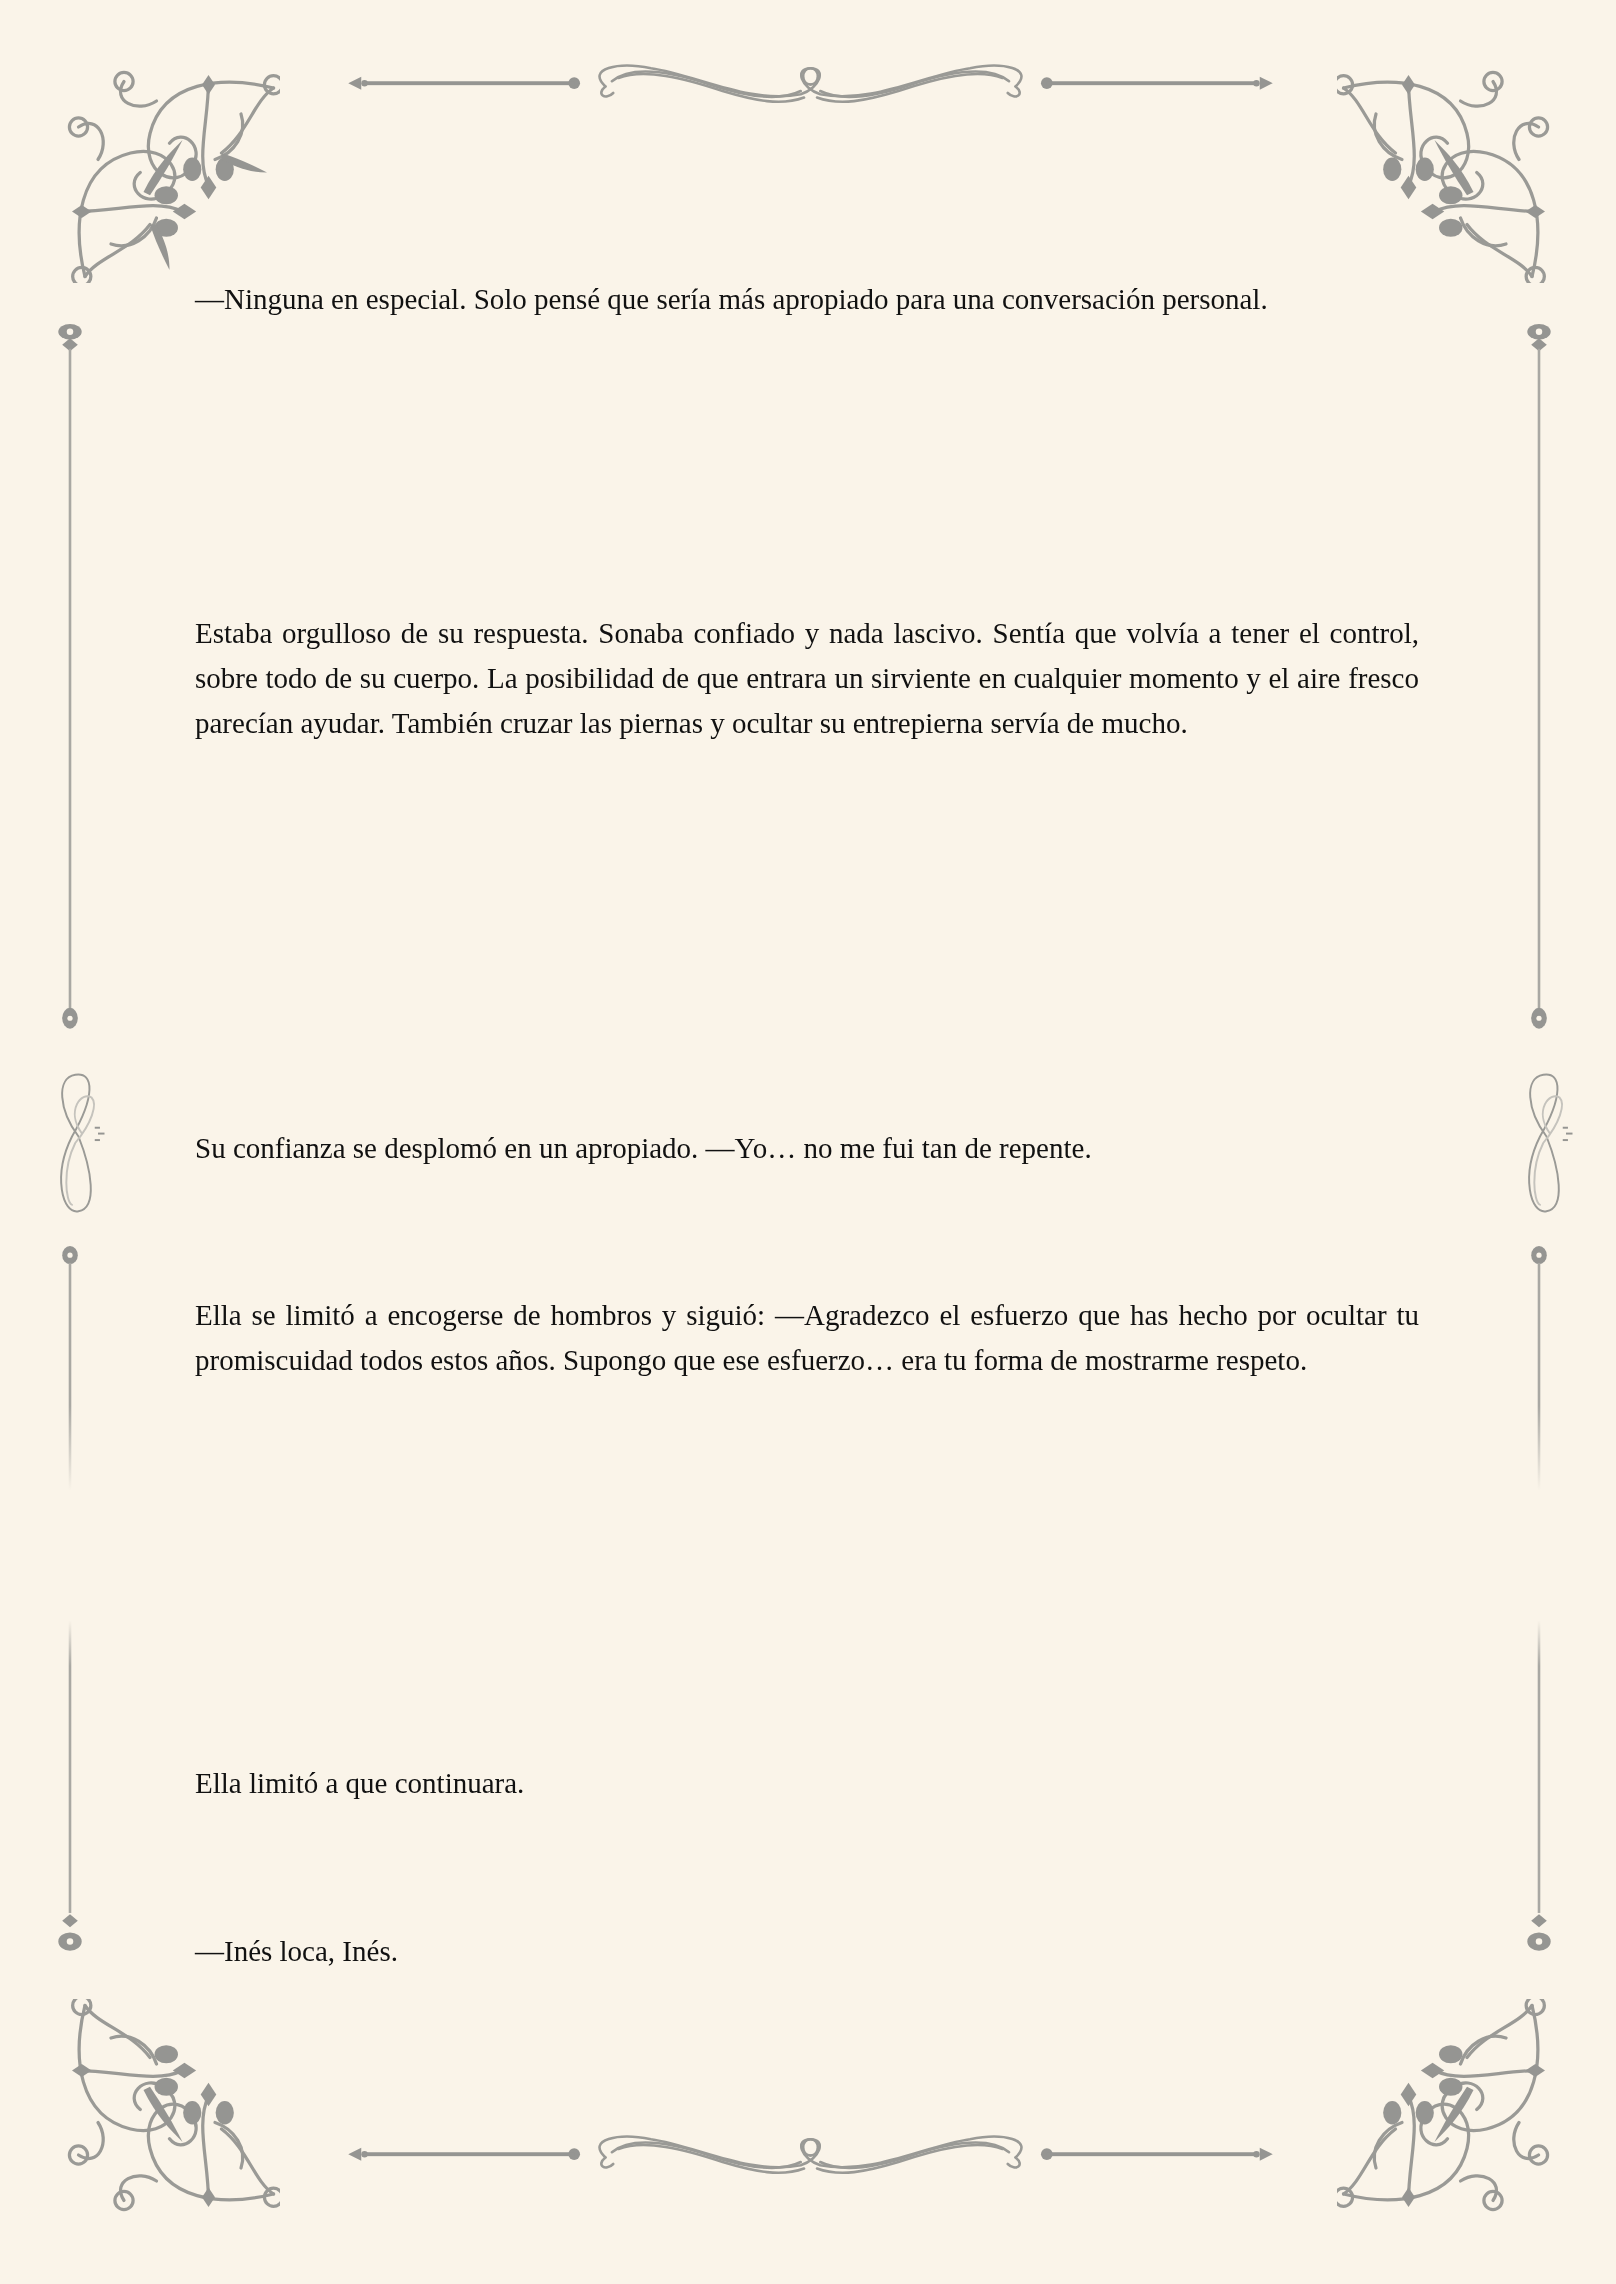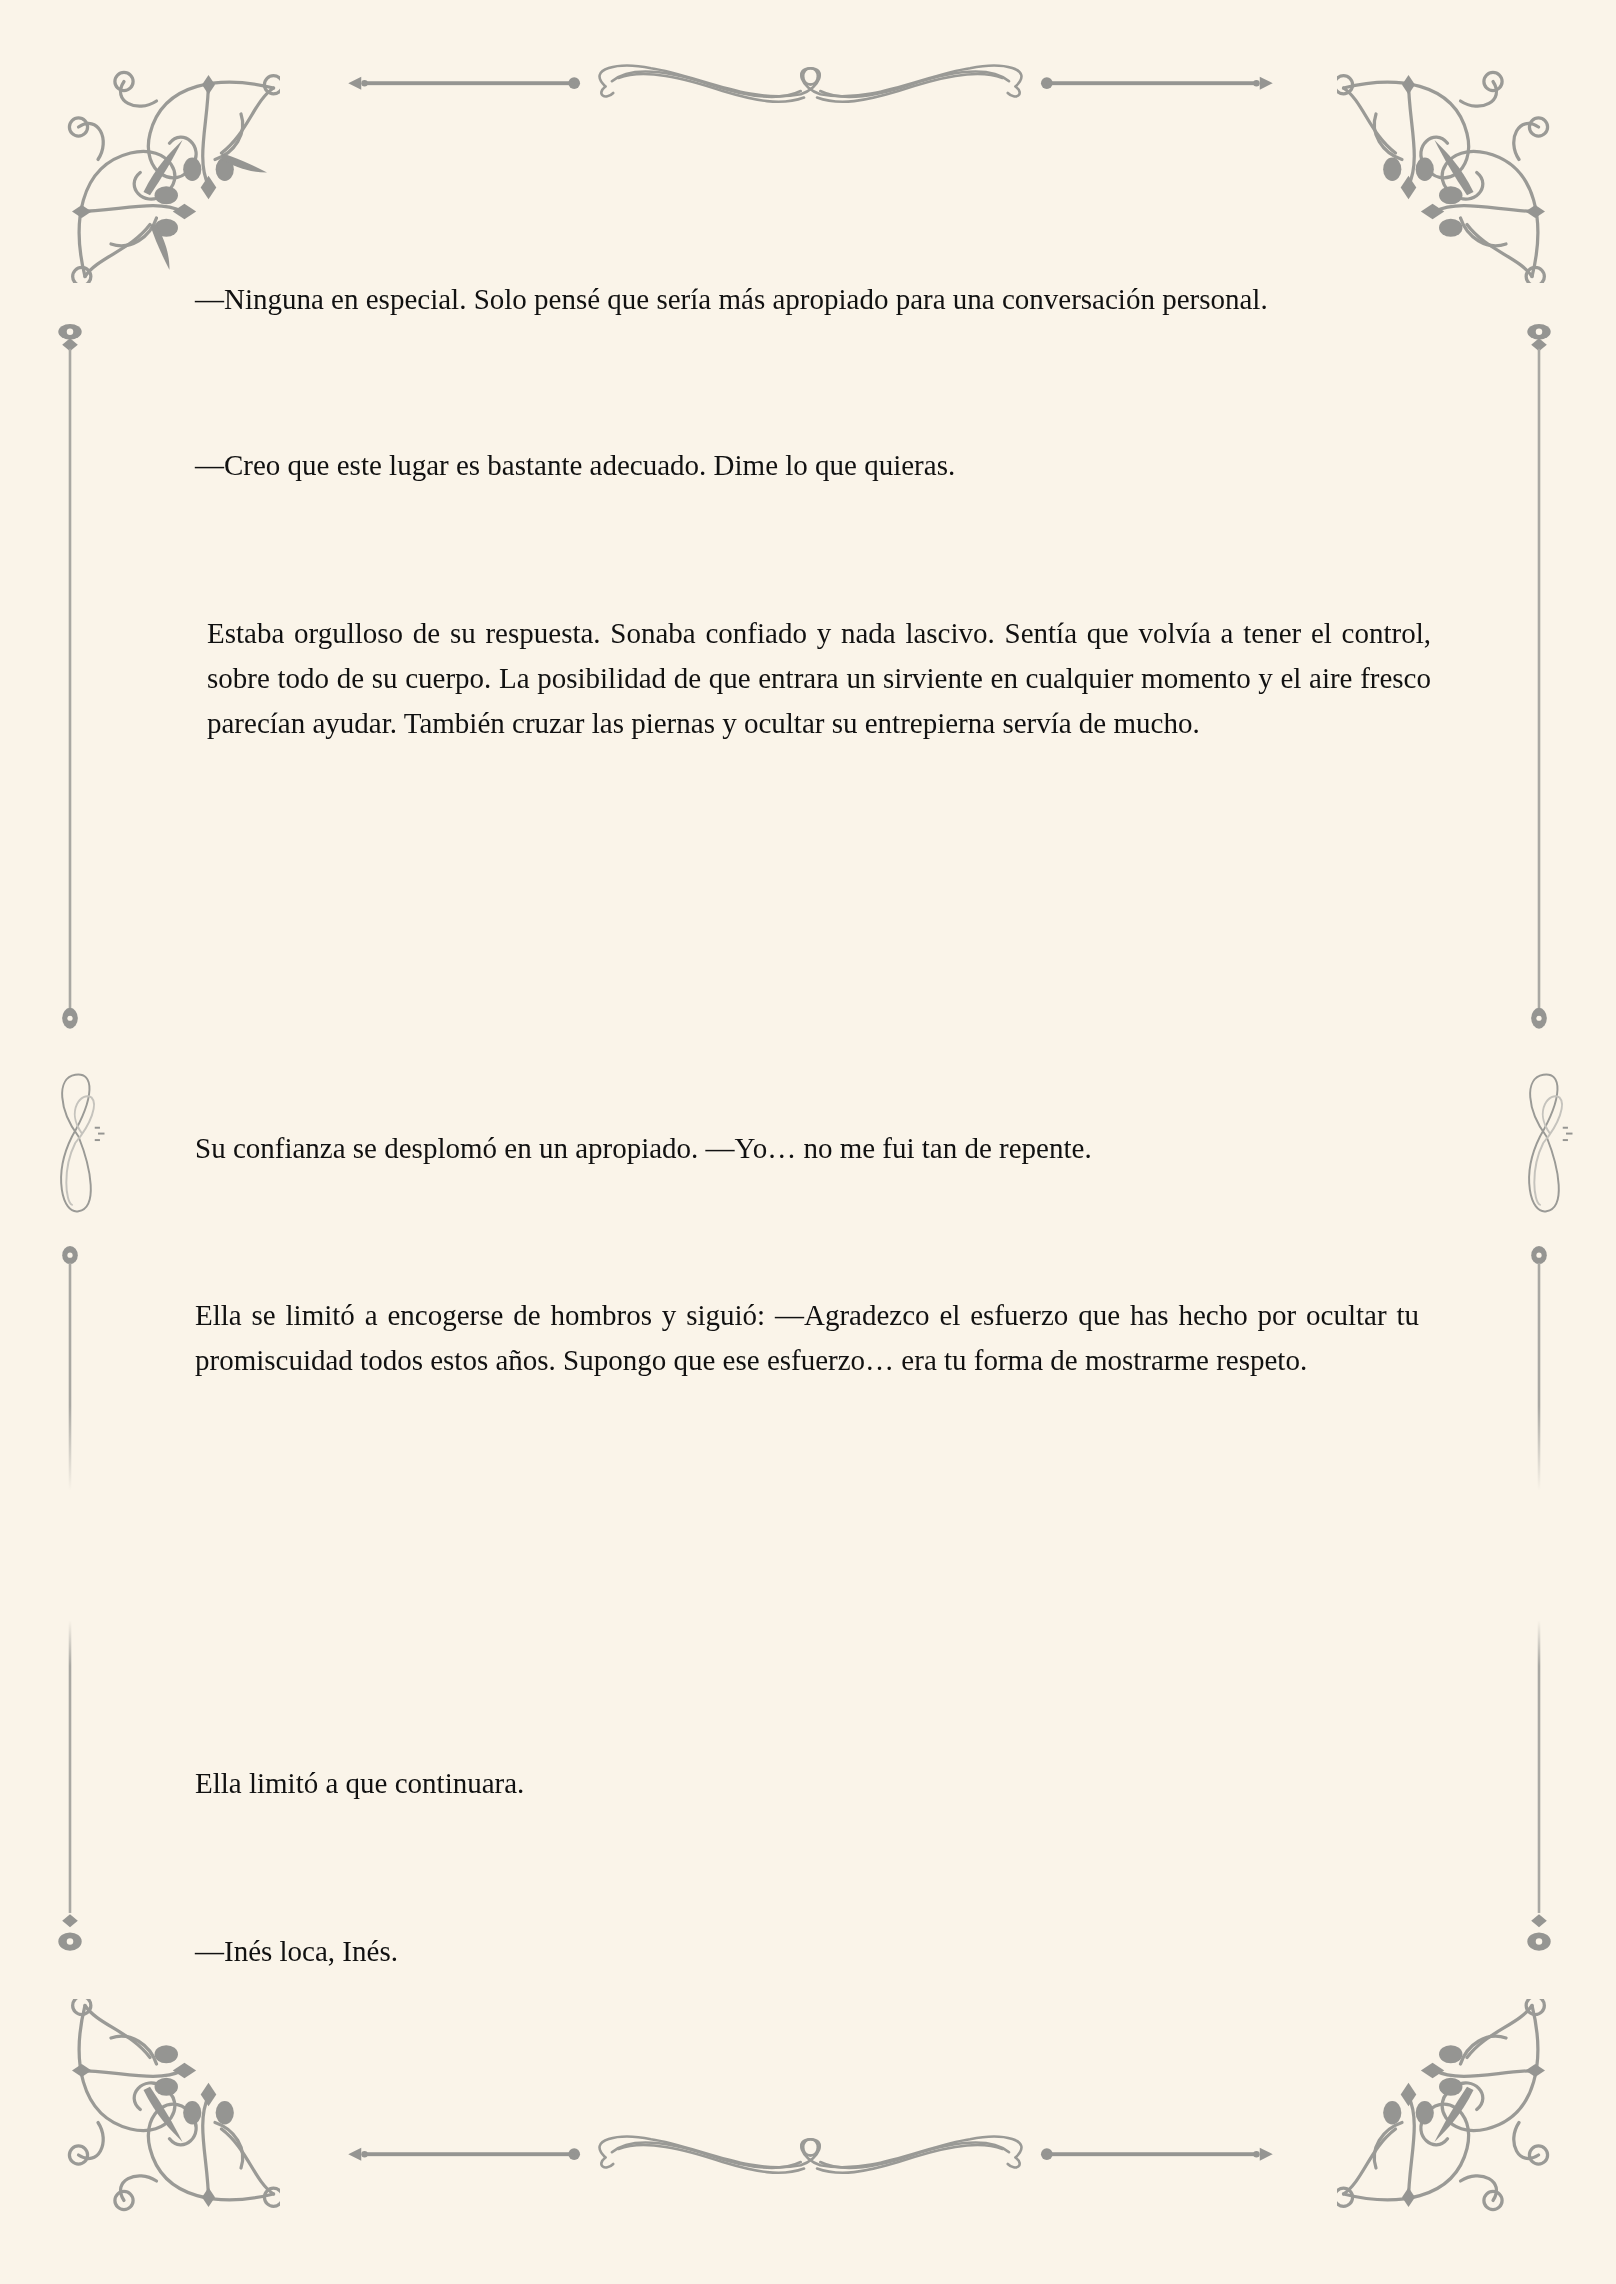--- a/index.html
+++ b/index.html
@@ -292,21 +292,20 @@
       </g>
       <g class="fillg">
           <rect x="75" y="95" width="8" height="3"></rect>
           <rect x="80" y="104" width="10" height="3"></rect>
           <rect x="75" y="114" width="8" height="3"></rect>
         </g>
     </svg>
   </div>
 
   <p class="para" style="top:277px;">—Ninguna en especial. Solo pensé que sería más apropiado para una conversación personal.</p>
-  <p class="para" style="top:443px;">—Creo que este lugar es bastante adecuado. Dime lo que quieras.</p>
-  <p class="para" style="top:611px;margin-left:12px;">Estaba orgulloso de su respuesta. Sonaba confiado y nada lascivo. Sentía que volvía a tener el control, sobre todo de su cuerpo. La posibilidad de que entrara un sirviente en cualquier momento y el aire fresco parecían ayudar. También cruzar las piernas y ocultar su entrepierna servía de mucho.</p>
+  <p class="para" style="top:611px;">Estaba orgulloso de su respuesta. Sonaba confiado y nada lascivo. Sentía que volvía a tener el control, sobre todo de su cuerpo. La posibilidad de que entrara un sirviente en cualquier momento y el aire fresco parecían ayudar. También cruzar las piernas y ocultar su entrepierna servía de mucho.</p>
   <p class="para" style="top:1126px;">Su confianza se desplomó en un apropiado.  —Yo… no me fui tan de repente.</p>
   <p class="para" style="top:1293px;">Ella se limitó a encogerse de hombros y siguió: —Agradezco el esfuerzo que has hecho por ocultar tu promiscuidad todos estos años. Supongo que ese esfuerzo… era tu forma de mostrarme respeto.</p>
   <p class="para" style="top:1761px;">Ella limitó a que continuara.</p>
   <p class="para" style="top:1929px;">—Inés loca, Inés.</p>
 
 </div>
 
 
 </body></html>

